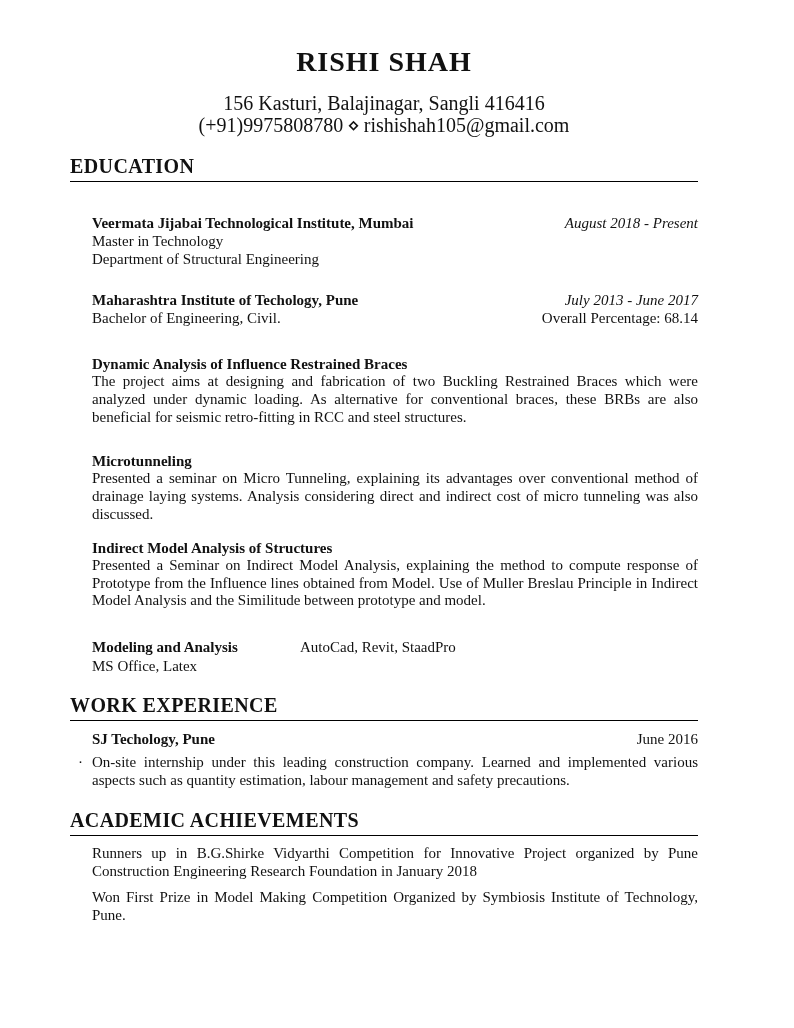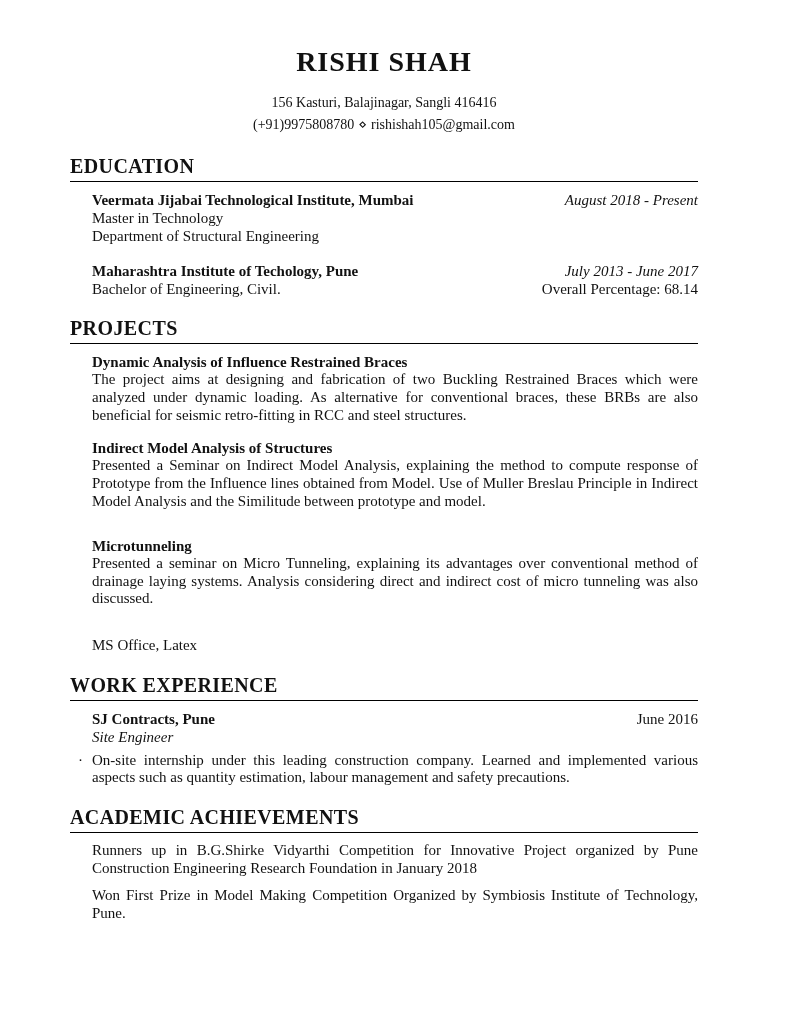--- a/index.html
+++ b/index.html
@@ -15,34 +15,34 @@
     background: #ffffff;
   }
   
   .header { text-align: center; }
   .name {
     font-size: 28px;
     font-weight: bold;
     letter-spacing: 1px;
     margin-bottom: 14px;
   }
-  .contact-line { font-size: 14px; line-height: 22px; }
+  .contact-line { font-size: 20px; line-height: 22px; }
   .diamond { padding: 0 4px; }
   
   .section { margin-top: 19px; }
   .section-heading {
     font-size: 20px;
     font-weight: bold;
     letter-spacing: 0.4px;
     padding-bottom: 3px;
     border-bottom: 1.5px solid #000000;
   }
   .section-body { padding-left: 22px; padding-top: 9px; }
   
-  .edu-entry { margin-bottom: 17px; }
+  .edu-entry { margin-bottom: 17px; margin-top: 23px; }
   .edu-entry:last-child { margin-bottom: 0; }
   .row { display: flex; justify-content: space-between; align-items: baseline; }
   .institution { font-weight: bold; }
   .date-italic { font-style: italic; white-space: nowrap; }
   .date-plain { font-style: normal; white-space: nowrap; text-align: center; }
   .line { line-height: 18px; }
   .lh { line-height: 18px; }
   
   .para {
     text-align: justify;
@@ -102,57 +102,59 @@
           <span>Bachelor of Engineering, Civil.</span>
           <span class="date-plain">Overall Percentage: 68.14</span>
         </div>
       </div>
 
     </div>
   </div>
 
 
   <div class="section">
-    <div class="section-heading">PROJECTS</div>
     <div class="section-body">
 
       <div class="project">
         <div class="project-title">Dynamic Analysis of Influence Restrained Braces</div>
         <div class="para">The project aims at designing and fabrication of two Buckling Restrained Braces which were analyzed under dynamic loading. As alternative for conventional braces, these BRBs are also beneficial for seismic retro-fitting in RCC and steel structures.</div>
       </div>
 
+      <div class="project gap-lg">
+        <div class="project-title">Microtunneling</div>
+        <div class="para">Presented a seminar on Micro Tunneling, explaining its advantages over conventional method of drainage laying systems. Analysis considering direct and indirect cost of micro tunneling was also discussed.</div>
+      </div>
+
       <div class="project">
         <div class="project-title">Indirect Model Analysis of Structures</div>
         <div class="para">Presented a Seminar on Indirect Model Analysis, explaining the method to compute response of Prototype from the Influence lines obtained from Model. Use of Muller Breslau Principle in Indirect Model Analysis and the Similitude between prototype and model.</div>
-      </div>
-
-      <div class="project gap-lg">
-        <div class="project-title">Microtunneling</div>
-        <div class="para">Presented a seminar on Micro Tunneling, explaining its advantages over conventional method of drainage laying systems. Analysis considering direct and indirect cost of micro tunneling was also discussed.</div>
       </div>
 
     </div>
   </div>
 
   <div class="section">
     <div class="section-body">
+      <div class="ts-row">
+        <span class="ts-label">Modeling and Analysis</span>
+        <span>AutoCad, Revit, StaadPro</span>
+      </div>
       <div class="ts-row">
         <span>MS Office, Latex</span>
       </div>
     </div>
   </div>
 
   <div class="section">
     <div class="section-heading">WORK EXPERIENCE</div>
     <div class="section-body">
       <div class="row lh">
-        <span class="we-company">SJ Contracts, Pune</span>
+        <span class="we-company">SJ Techology, Pune</span>
         <span class="date-plain">June 2016</span>
       </div>
-      <div class="we-role">Site Engineer</div>
     </div>
     <div class="bullet-block">
       <div class="bullet-row">
         <span class="bullet-marker">·</span>
         <span class="bullet-text para">On-site internship under this leading construction company. Learned and implemented various aspects such as quantity estimation, labour management and safety precautions.</span>
       </div>
     </div>
   </div>
 
   <div class="section">

